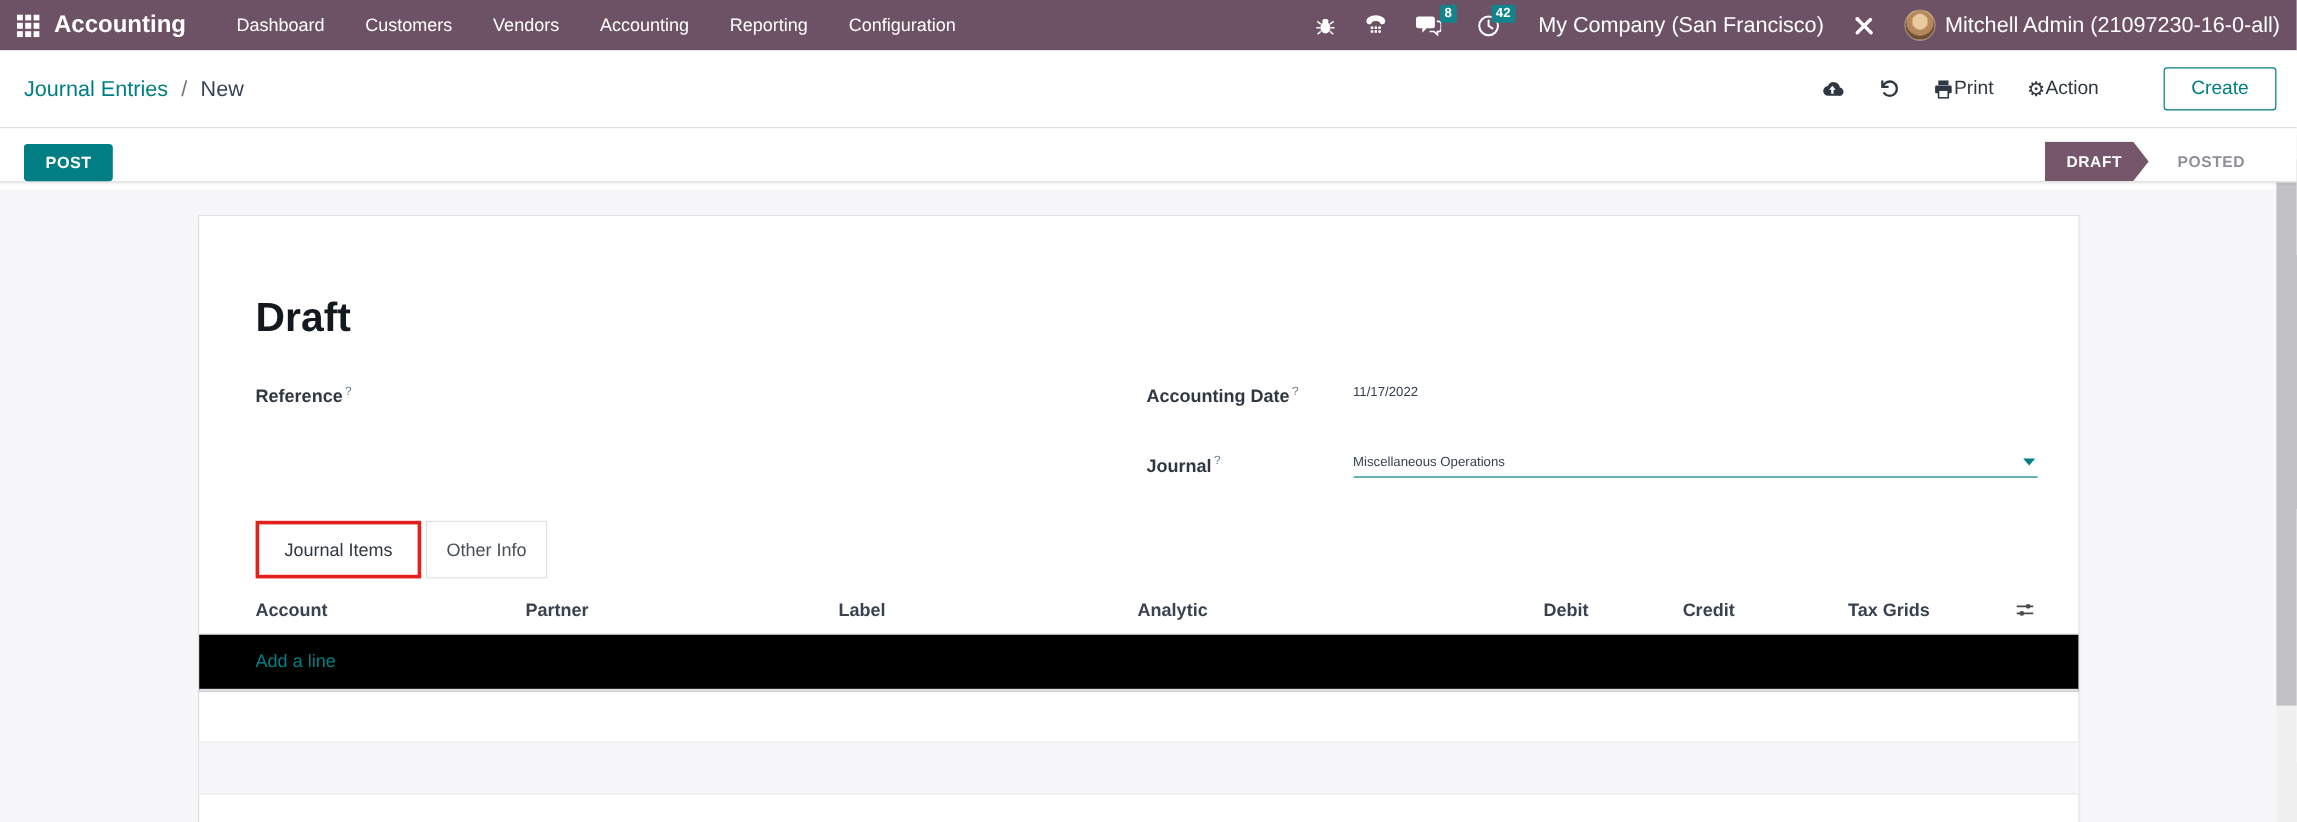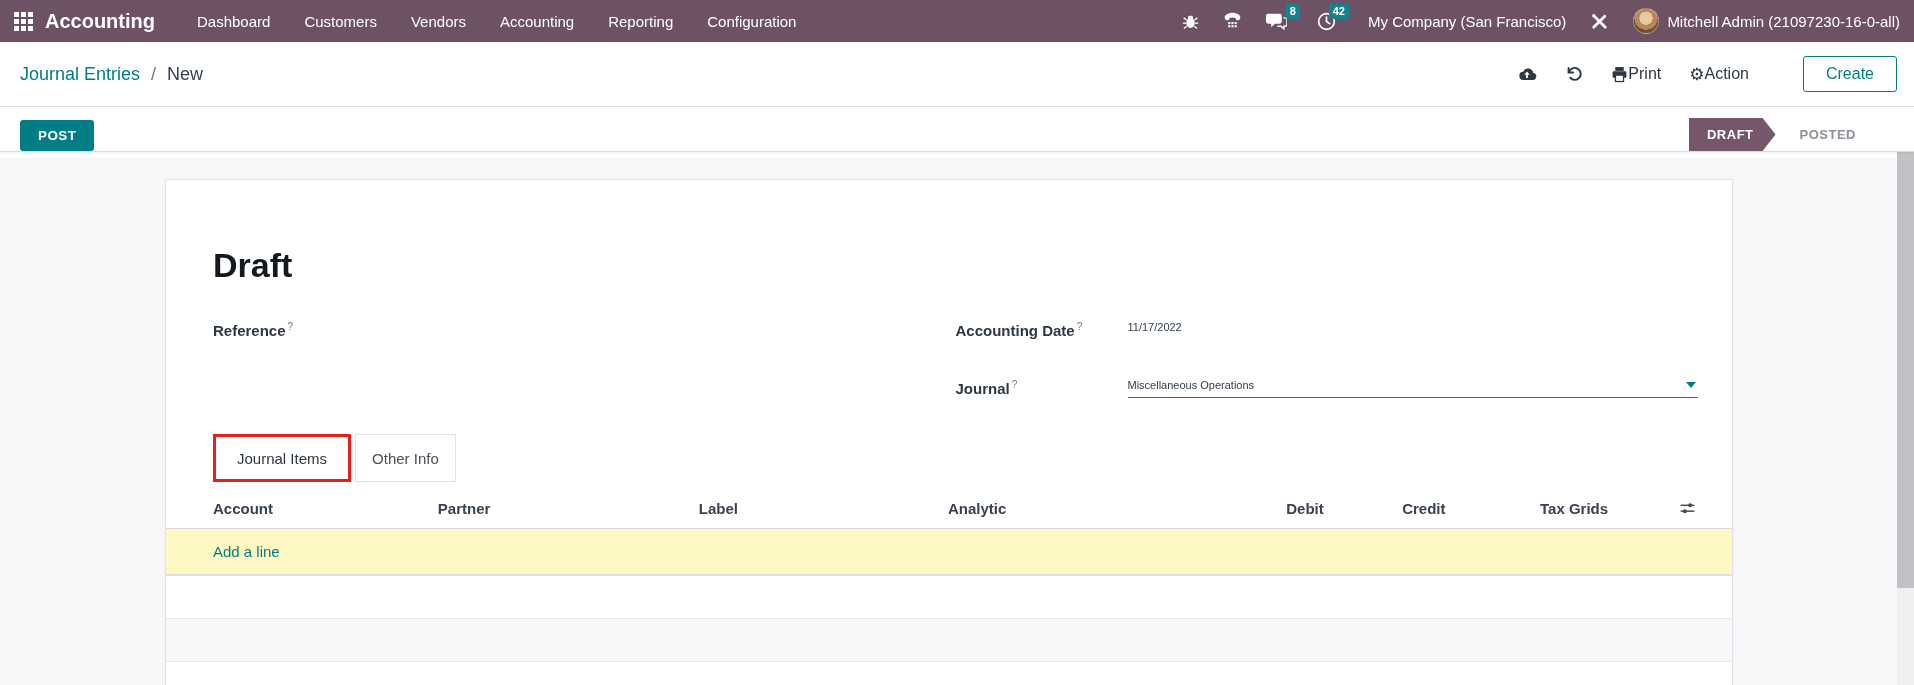--- a/index.html
+++ b/index.html
@@ -32,21 +32,21 @@
   .app-name{font-size:20px;font-weight:700;margin-right:42px;cursor:pointer;}
   .tb-menus{display:flex;align-items:center;gap:34px;}
   .tb-menu{font-size:15px;cursor:pointer;white-space:nowrap;}
   .tb-right{display:flex;align-items:center;gap:24px;}
   .tb-icon{position:relative;display:flex;align-items:center;cursor:pointer;}
   .tb-badge{
     position:absolute;top:-8px;right:-13px;
     background:var(--badge);color:#fff;font-size:11px;font-weight:700;
     padding:1px 4px;border-radius:2px;line-height:13px;
   }
-  .tb-text{font-size:15px;white-space:nowrap;cursor:pointer;}
+  .tb-text{font-size:18px;white-space:nowrap;cursor:pointer;}
   .avatar{
     width:26px;height:26px;border-radius:50%;cursor:pointer;
     background:radial-gradient(circle at 50% 38%,#e8c9a0 0 34%,#b5875a 35% 60%,#6e4f35 61% 100%);
     border:1px solid rgba(255,255,255,.35);
   }
   .user-group{display:flex;align-items:center;gap:8px;}
 
   
   .control-panel{
     height:65px;background:#fff;border-bottom:1px solid #d9d9de;
@@ -82,21 +82,21 @@
   .states{display:flex;align-items:center;}
   .state-arrow{
     background:var(--state-arrow);color:#fff;
     font-size:13px;font-weight:700;letter-spacing:.5px;
     height:33px;display:flex;align-items:center;
     padding:0 22px 0 18px;cursor:pointer;
     clip-path:polygon(0 0,calc(100% - 13px) 0,100% 50%,calc(100% - 13px) 100%,0 100%);
   }
   .state-plain{
     color:#8f8f98;font-size:13px;font-weight:700;letter-spacing:.5px;
-    margin:0 41px 0 24px;cursor:pointer;
+    margin:0 26px 0 24px;cursor:pointer;
   }
 
   
   .content{
     position:absolute;left:0;right:17px;top:158px;bottom:0;
     background:var(--page-bg);overflow:hidden;
   }
   .sheet{
     position:absolute;left:165px;top:21px;width:1568px;height:520px;
     background:#fff;border:1px solid var(--card-border);
@@ -144,21 +144,21 @@
   .col-account{width:209px;}
   .col-partner{width:249px;}
   .col-label{width:236px;}
   .col-analytic{width:236px;}
   .col-debit{width:140px;text-align:right;}
   .col-credit{width:142px;text-align:center;}
   .col-taxgrids{width:130px;padding-left:16px;}
   .col-options{margin-left:auto;display:flex;align-items:center;cursor:pointer;}
   .jt-addline{
     height:47px;display:flex;align-items:center;padding:0 47px;
-    background:#fef9c3;border-bottom:2px solid #dfdfe3;
+    background:#000000;border-bottom:2px solid #dfdfe3;
   }
   .jt-addline a{color:var(--accent);font-size:15px;text-decoration:none;cursor:pointer;}
   .jt-row{height:43px;border-bottom:1px solid #e9e9ec;}
   .jt-row.alt{background:#f7f7f9;}
   .jt-row.last{height:46px;border-bottom:none;}
 
   
   .scrollbar{
     position:absolute;top:113px;right:0;width:17px;bottom:0;
     background:#f0f0f1;cursor:pointer;

